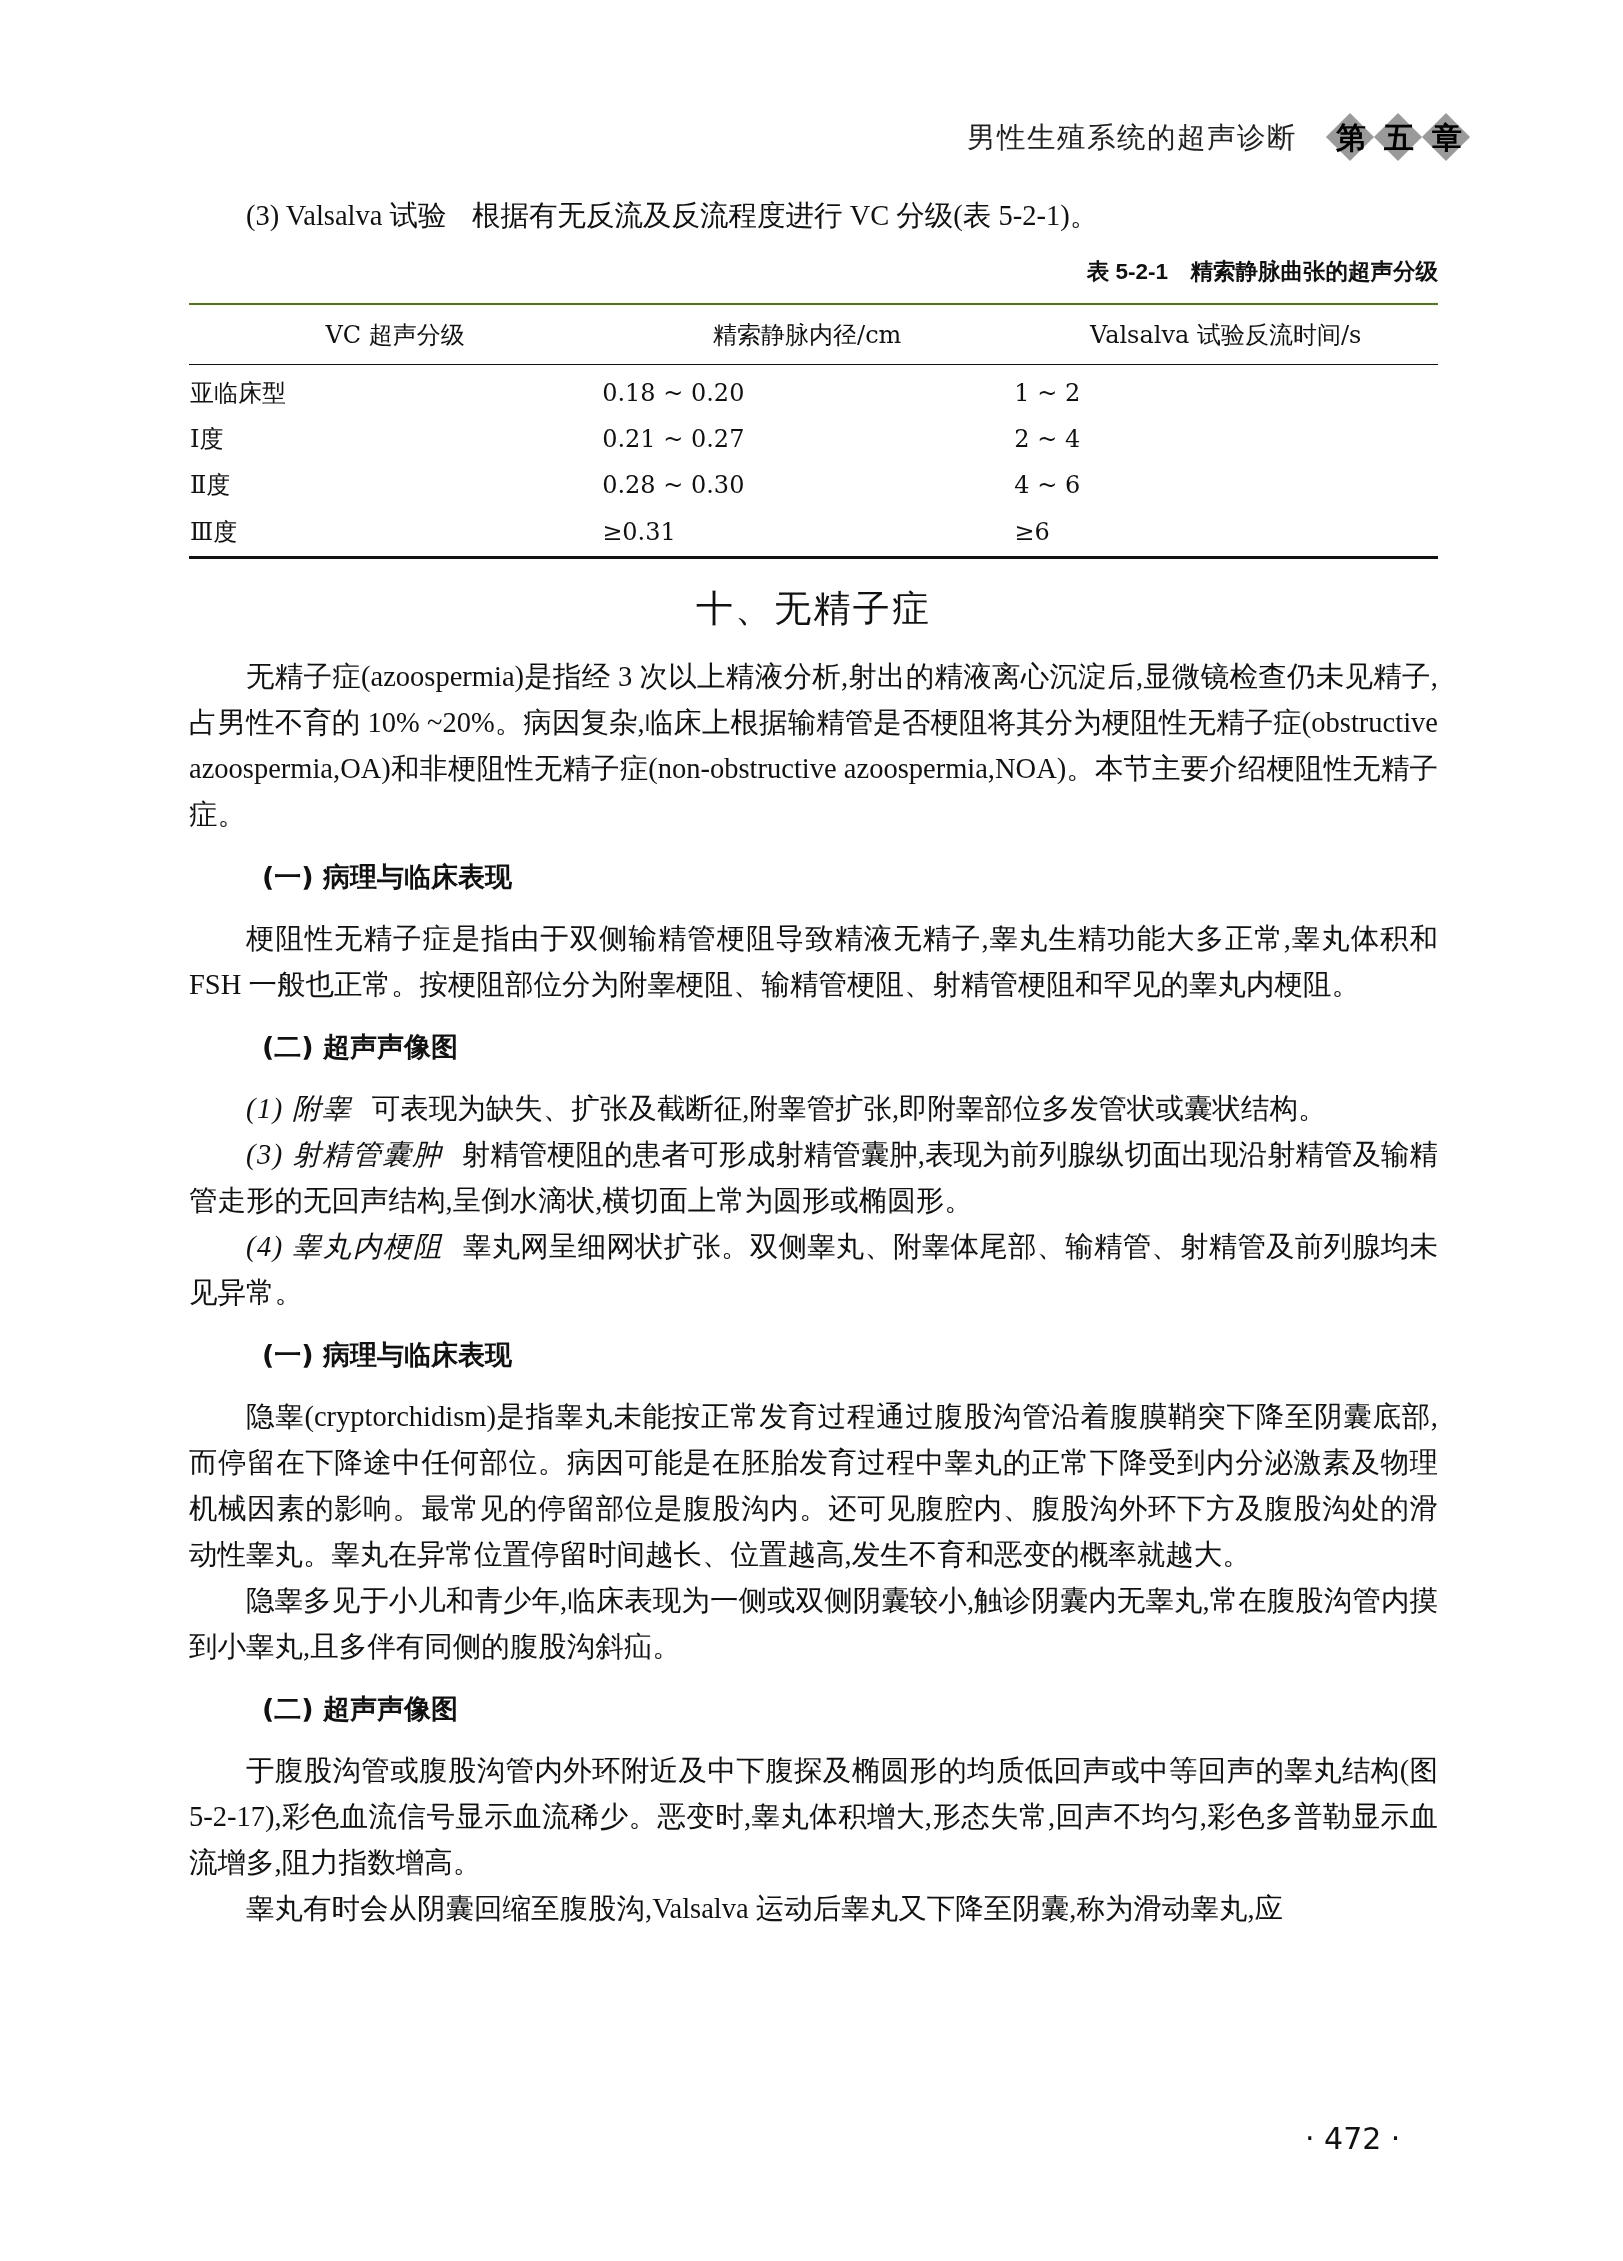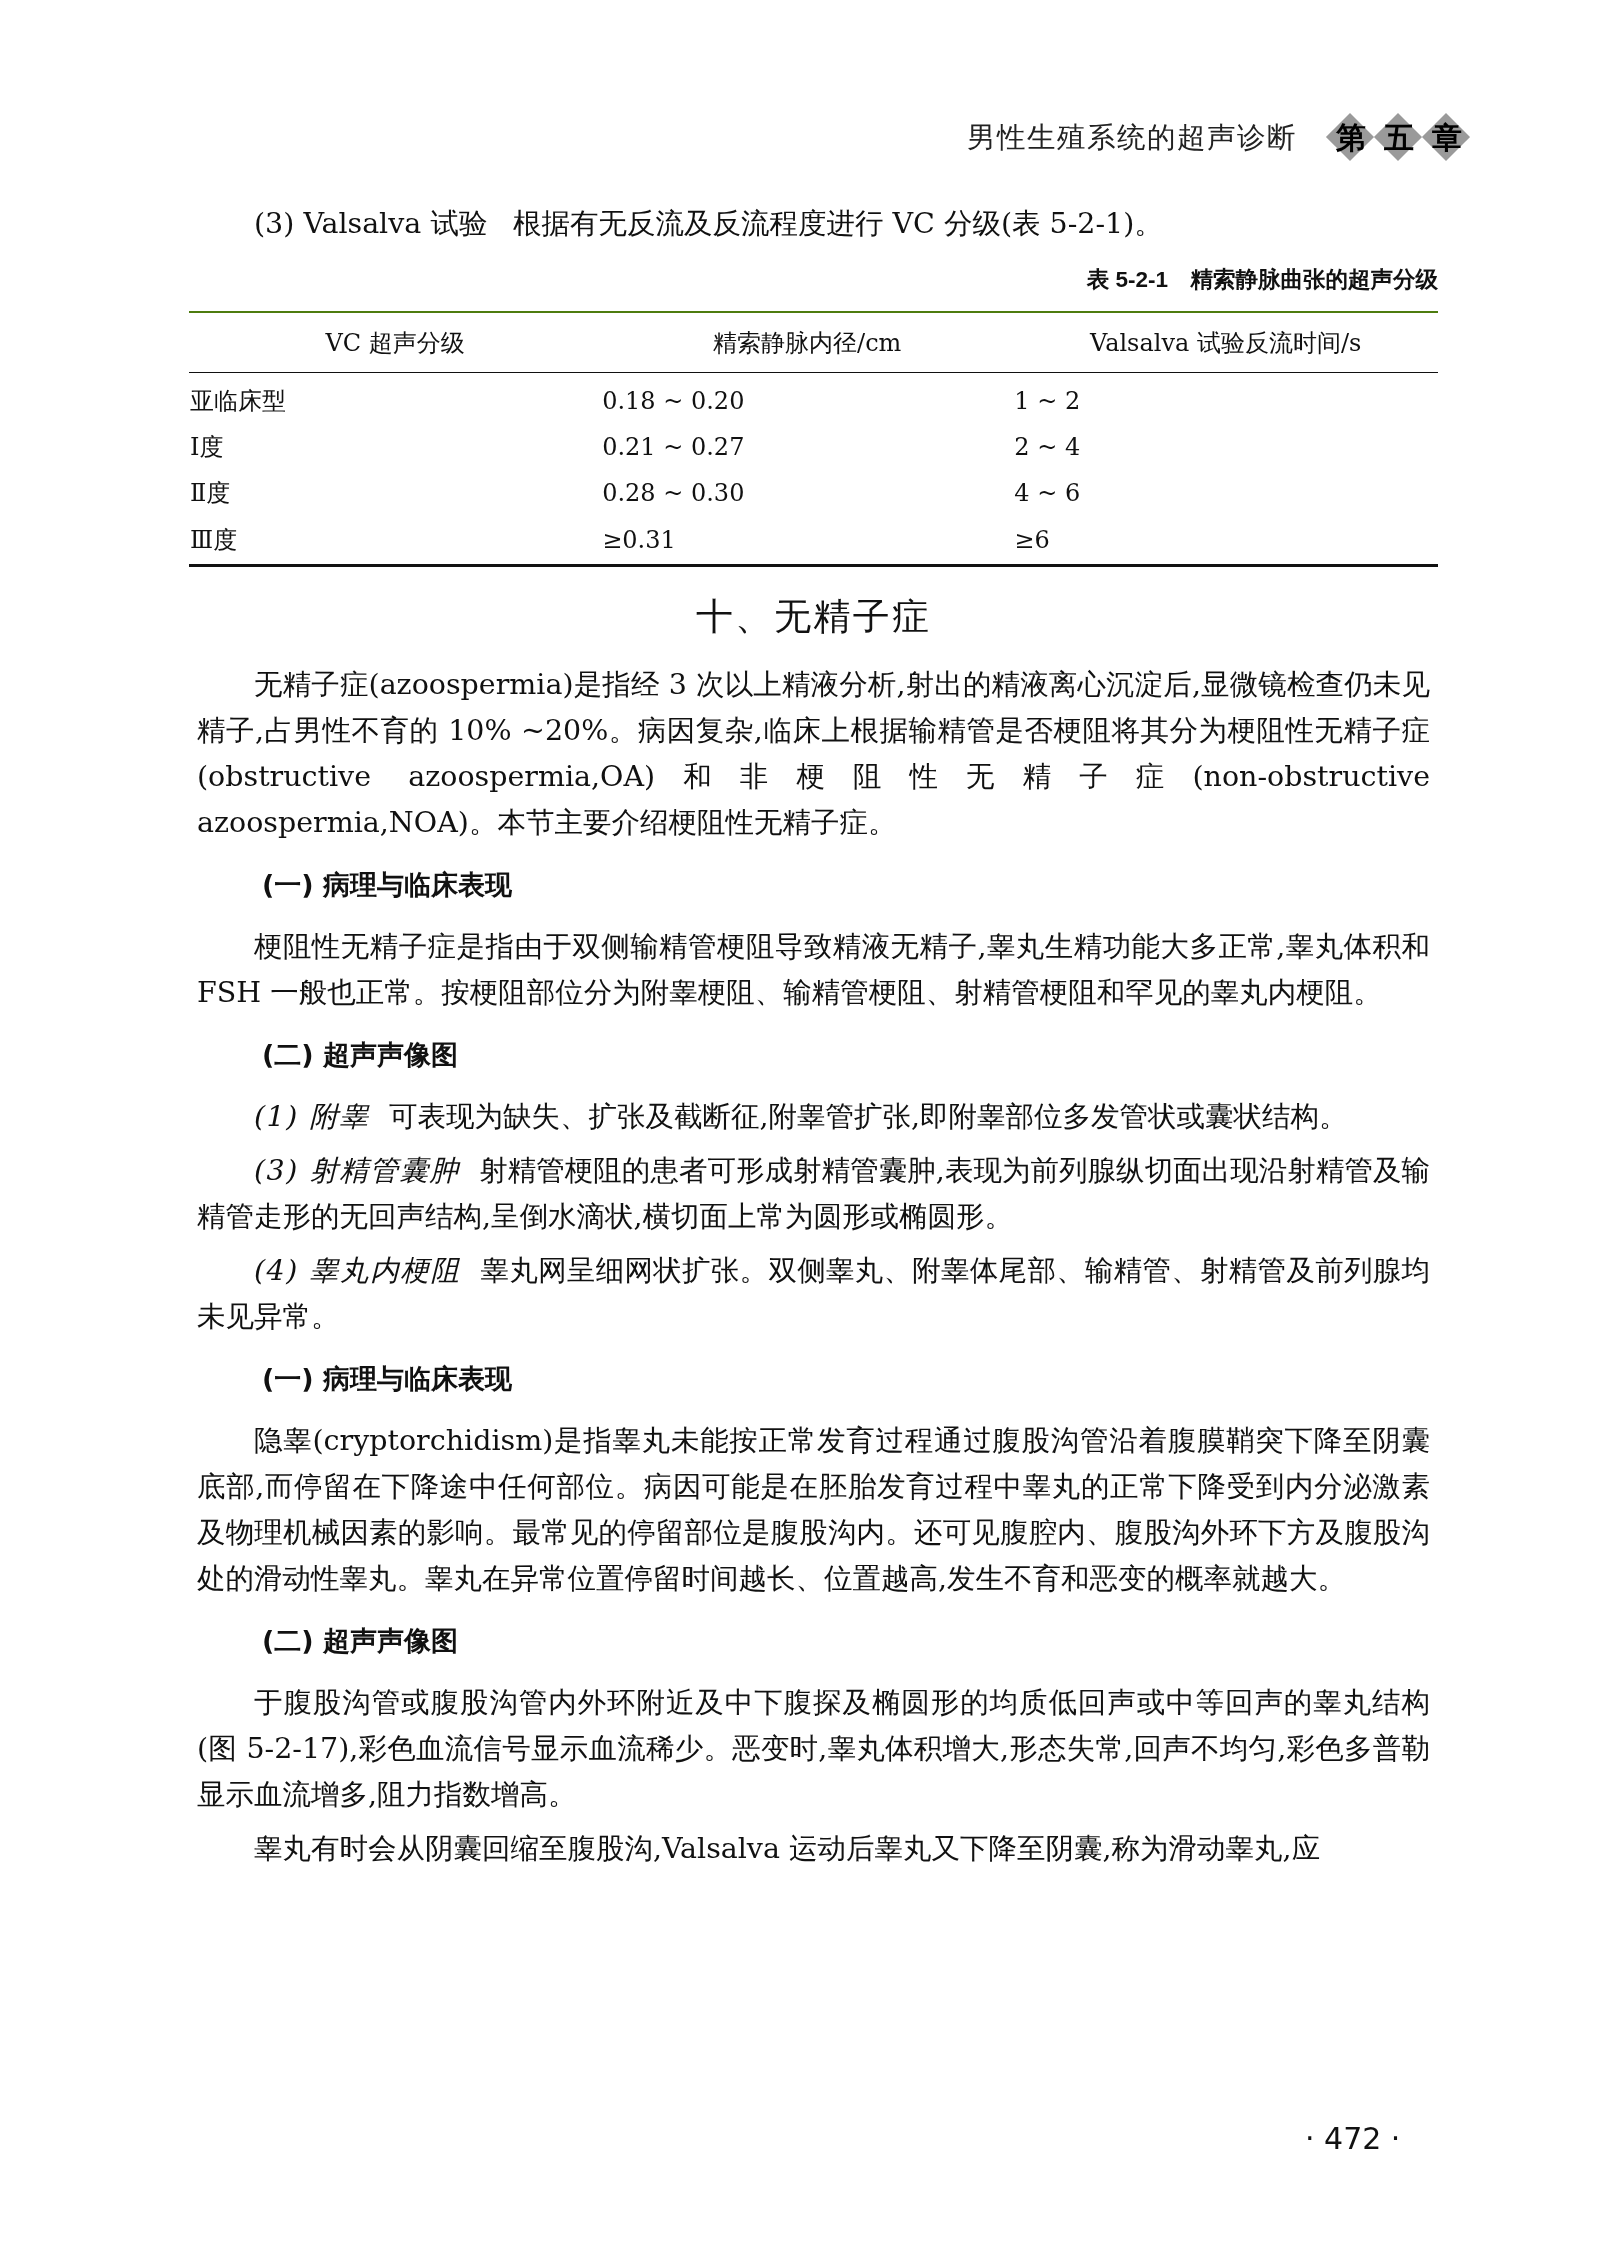--- a/index.html
+++ b/index.html
@@ -28,21 +28,21 @@
   }
   .diamond span {
     position: absolute; left: 0; top: 0; width: 48px; height: 48px;
     display: flex; align-items: center; justify-content: center;
     font-size: 30px; font-weight: bold; color: #000; z-index: 1;
     font-family: "DejaVu Serif", serif;
   }
   .content { position: absolute; left: 189px; width: 1249px; }
   .para {
     font-size: 28.5px; line-height: 46px; text-align: justify;
-    text-indent: 57px; margin: 8px;
+    text-indent: 57px; margin: 0; font-family: Liberation Serif, serif;
   }
   .item-label { letter-spacing: 1.5px; font-style: italic; margin-right: 19.5px; }
   .sub-head {
     font-family: "DejaVu Sans", "Liberation Sans", sans-serif;
     font-weight: bold; font-size: 27px; line-height: 46px;
     padding-left: 57px; margin: 16px;
   }
   .section-title {
     text-align: center; font-size: 37px; line-height: 52px; margin: 0;
     font-weight: normal; letter-spacing: 2.2px;
@@ -132,19 +132,20 @@
   <p class="sub-head">(一) 病理与临床表现</p>
   <p class="para">梗阻性无精子症是指由于双侧输精管梗阻导致精液无精子,睾丸生精功能大多正常,睾丸体积和 FSH 一般也正常。按梗阻部位分为附睾梗阻、输精管梗阻、射精管梗阻和罕见的睾丸内梗阻。</p>
   <p class="sub-head">(二) 超声声像图</p>
   <p class="para"><span class="item-label">(1) 附睾</span><span>可表现为缺失、扩张及截断征,附睾管扩张,即附睾部位多发管状或囊状结构。</span></p>
   <p class="para"><span class="item-label">(3) 射精管囊肿</span><span>射精管梗阻的患者可形成射精管囊肿,表现为前列腺纵切面出现沿射精管及输精管走形的无回声结构,呈倒水滴状,横切面上常为圆形或椭圆形。</span></p>
   <p class="para"><span class="item-label">(4) 睾丸内梗阻</span><span>睾丸网呈细网状扩张。双侧睾丸、附睾体尾部、输精管、射精管及前列腺均未见异常。</span></p>
 
 
   <p class="sub-head">(一) 病理与临床表现</p>
   <p class="para">隐睾(cryptorchidism)是指睾丸未能按正常发育过程通过腹股沟管沿着腹膜鞘突下降至阴囊底部,而停留在下降途中任何部位。病因可能是在胚胎发育过程中睾丸的正常下降受到内分泌激素及物理机械因素的影响。最常见的停留部位是腹股沟内。还可见腹腔内、腹股沟外环下方及腹股沟处的滑动性睾丸。睾丸在异常位置停留时间越长、位置越高,发生不育和恶变的概率就越大。</p>
+  <p class="para">隐睾多见于小儿和青少年,临床表现为一侧或双侧阴囊较小,触诊阴囊内无睾丸,常在腹股沟管内摸到小睾丸,且多伴有同侧的腹股沟斜疝。</p>
   <p class="sub-head">(二) 超声声像图</p>
   <p class="para">于腹股沟管或腹股沟管内外环附近及中下腹探及椭圆形的均质低回声或中等回声的睾丸结构(图 5-2-17),彩色血流信号显示血流稀少。恶变时,睾丸体积增大,形态失常,回声不均匀,彩色多普勒显示血流增多,阻力指数增高。</p>
   <p class="para">睾丸有时会从阴囊回缩至腹股沟,Valsalva 运动后睾丸又下降至阴囊,称为滑动睾丸,应</p>
 </div>
 
 <div class="page-number">· 472 ·</div>
 
 
 </body></html>

